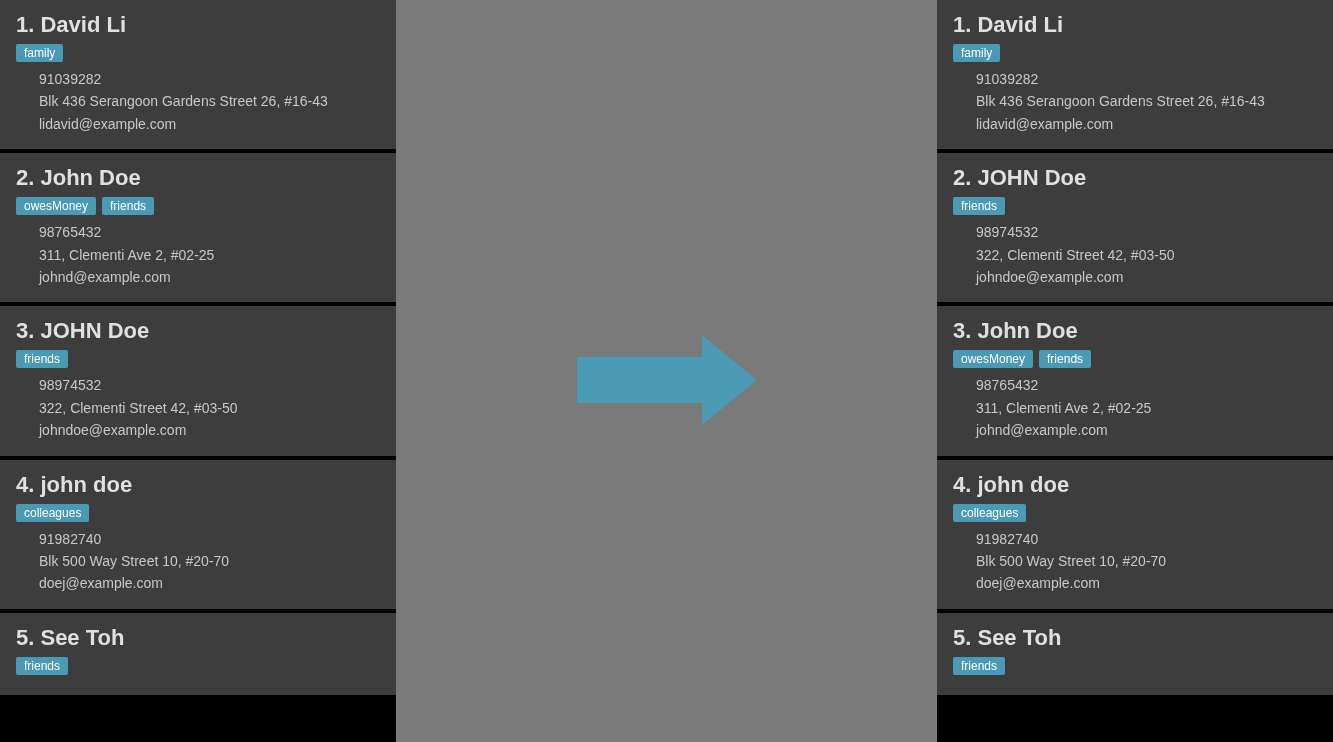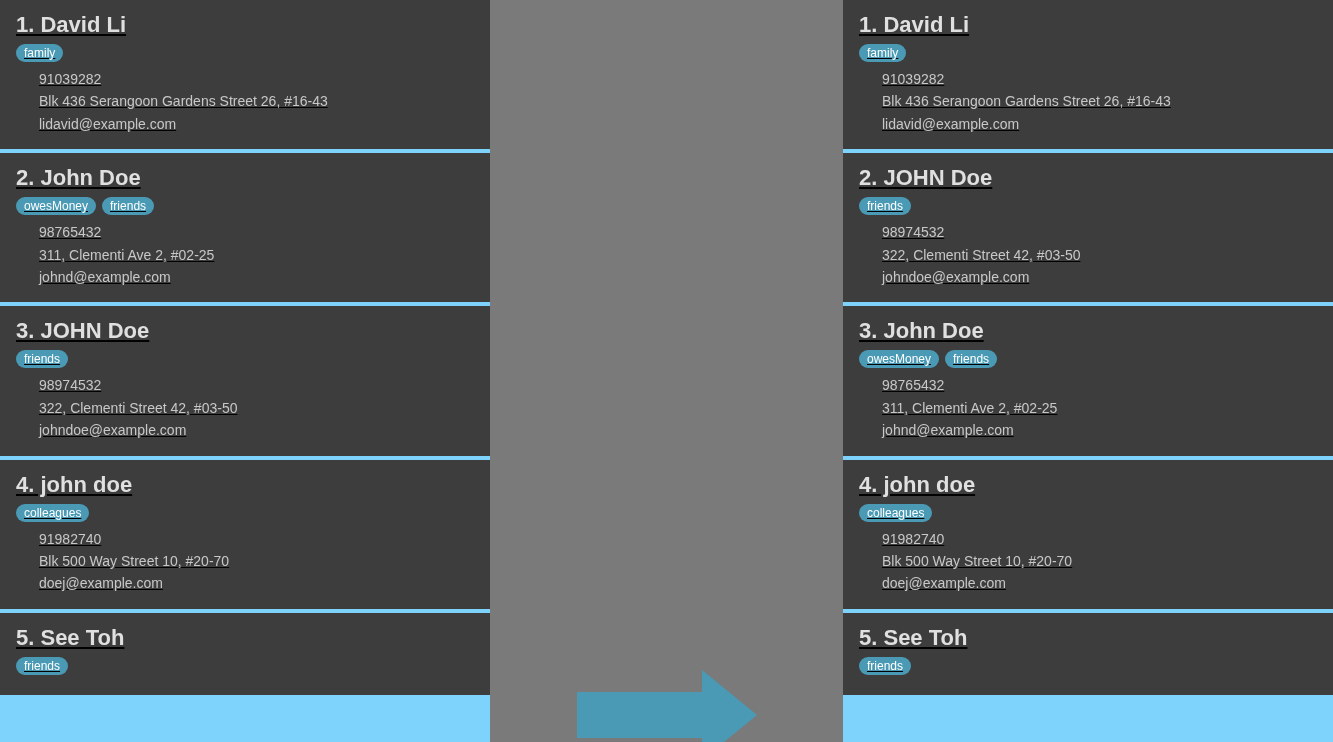--- a/index.html
+++ b/index.html
@@ -6,25 +6,24 @@
     body {
       width: 1333px;
       height: 742px;
       background: #7a7a7a;
       display: flex;
       align-items: stretch;
       font-family: Arial, sans-serif;
       overflow: hidden;
     }
     .panel {
-      width: 490px;
-      background: #7dd3fc;
+      width: 396px;
+      background: #000000;
       overflow-y: scroll;
       flex-shrink: 0;
-      text-decoration: underline;
     }
     .panel::-webkit-scrollbar {
       width: 12px;
     }
     .panel::-webkit-scrollbar-track {
       background: #555;
     }
     .panel::-webkit-scrollbar-thumb {
       background: #888;
       border-radius: 6px;
@@ -44,34 +43,34 @@
       display: flex;
       gap: 6px;
       flex-wrap: wrap;
       margin-bottom: 6px;
     }
     .tag {
       background: #4a9ab5;
       color: #fff;
       font-size: 12px;
       padding: 2px 8px;
-      border-radius: 9px;
+      border-radius: 2px;
     }
     .contact-phone,
     .contact-address,
     .contact-email {
       font-size: 14px;
       color: #c8c8c8;
       line-height: 1.6;
       margin-left: 23px;
     }
     .middle-section {
       flex: 1;
       display: flex;
-      align-items: flex-end;
+      align-items: center;
       justify-content: center;
       background: #7a7a7a;
     }
     .sort-arrow {
       display: flex;
       flex-direction: column;
       align-items: center;
       gap: 0;
     }
     .arrow-shape {

